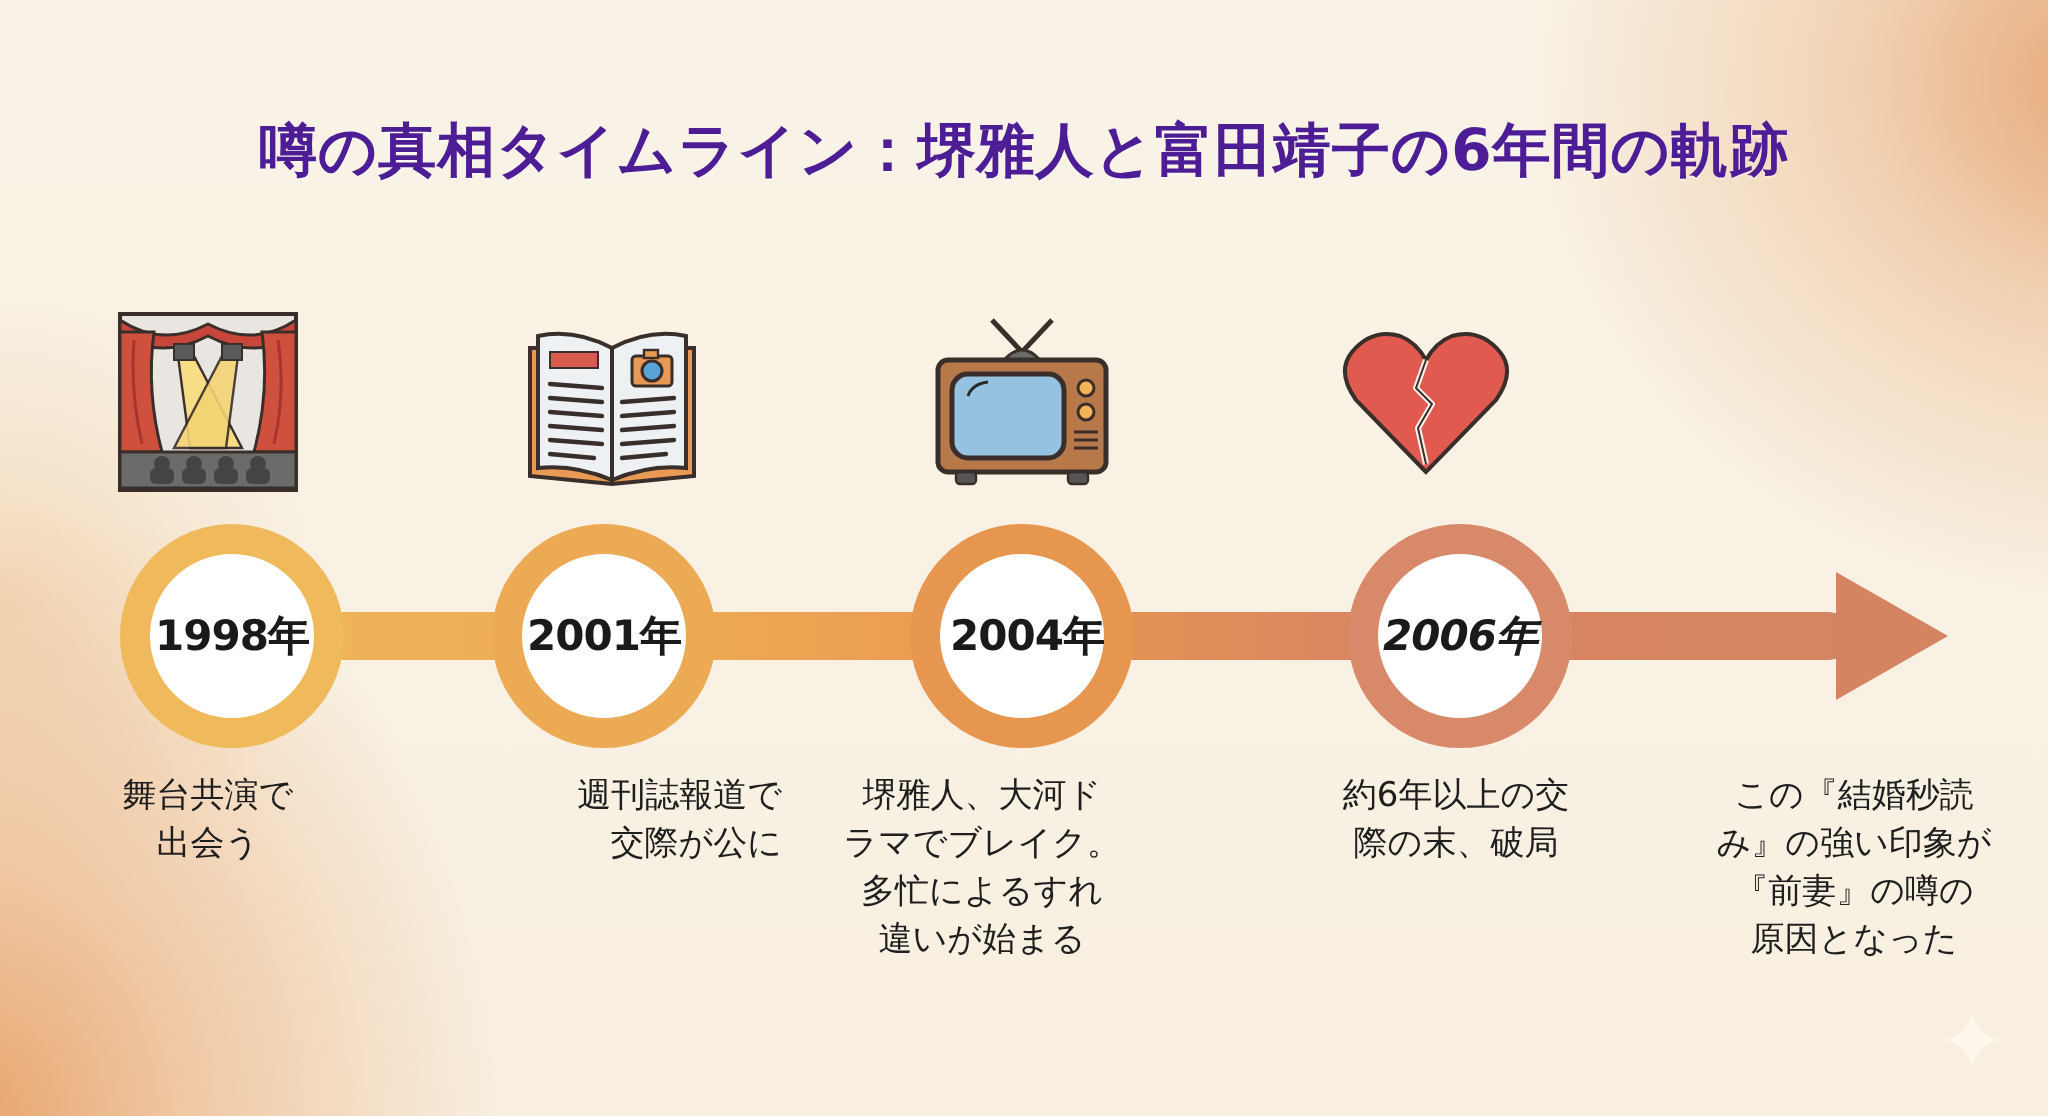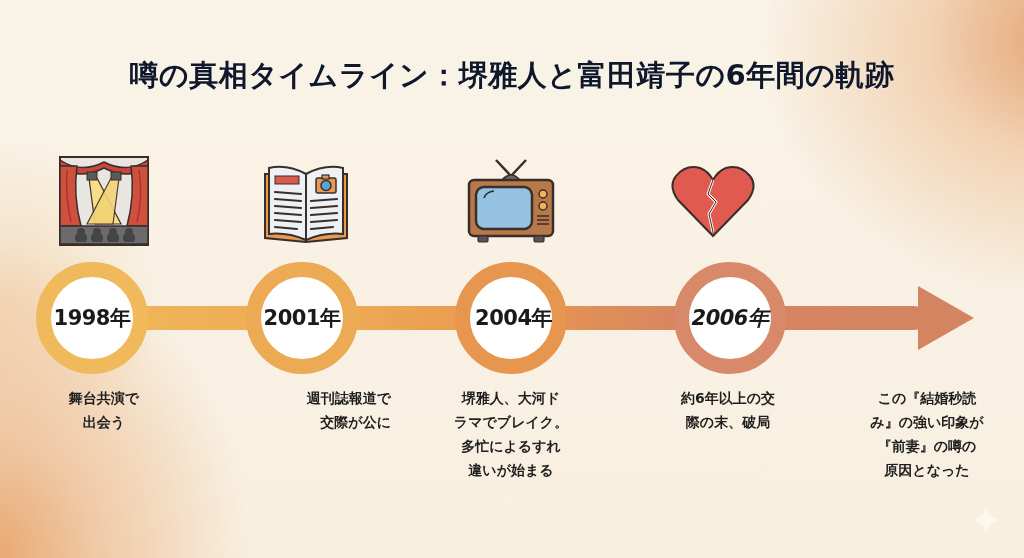--- a/index.html
+++ b/index.html
@@ -21,21 +21,21 @@
       radial-gradient(ellipse 300px 260px at 1060px 40px, rgba(228,160,110,0.95) 0%, rgba(236,185,140,0.55) 45%, rgba(248,239,224,0) 100%);
   }
   .bg-glow-left2 {
     background:
       radial-gradient(ellipse 160px 160px at 0px 300px, rgba(240,205,165,0.6) 0%, rgba(248,239,224,0) 100%);
   }
 
   .title {
     position: absolute; left: 0; right: 0; top: 56px;
     text-align: center;
-    font-size: 29px; font-weight: bold; color: #0f172a;
+    font-size: 29px; font-weight: bold; color: #4c1d95;
     letter-spacing: 0.5px;
     text-shadow: 0 1px 0 rgba(255,255,255,0.4);
   }
 
   
   .track {
     position: absolute; left: 96px; top: 306px; height: 24px; width: 830px;
     border-radius: 12px;
     background: linear-gradient(90deg, #efb659 0%, #eeaa55 30%, #e8974e 50%, #d98661 70%, #d48460 100%);
   }
@@ -47,39 +47,39 @@
   }
 
   .node {
     position: absolute; top: 262px; width: 112px; height: 112px; border-radius: 50%;
     box-sizing: border-box; border: 15px solid #efb659; background: #ffffff;
     display: flex; align-items: center; justify-content: center;
   }
   .node .year {
     font-size: 21px; font-weight: bold; color: #1a1a1a; letter-spacing: -0.5px;
   }
-  .node-0 { left: 36px;  border-color: #f0b95c; }
+  .node-0 { left: 60px;  border-color: #f0b95c; }
   .node-1 { left: 246px; border-color: #edaa55; }
   .node-2 { left: 455px; border-color: #e6964f; justify-content: flex-end; }
   .node-3 { left: 674px; border-color: #d7896a; font-style: italic; }
 
   .icon { position: absolute; top: 156px; width: 90px; height: 90px; }
   .icon-0 { left: 59px; }
   .icon-1 { left: 261px; }
   .icon-2 { left: 466px; }
   .icon-3 { left: 668px; }
 
   .desc {
     position: absolute; top: 386px; width: 170px;
-    text-align: center; font-size: 14px; font-weight: bold; color: #1e1e1e;
+    text-align: center; font-size: 17px; font-weight: normal; color: #1e1e1e;
     line-height: 24px; white-space: pre-line;
   }
   .desc-0 { left: 19px; }
   .desc-1 { left: 221px; text-align: right; }
-  .desc-2 { left: 426px; }
+  .desc-2 { left: 406px; }
   .desc-3 { left: 643px; }
   .desc-4 { left: 842px; }
 
   .sparkle {
     position: absolute; left: 972px; top: 506px; width: 28px; height: 28px;
     opacity: 0.8;
   }
 </style>
 </head>
 <body>

